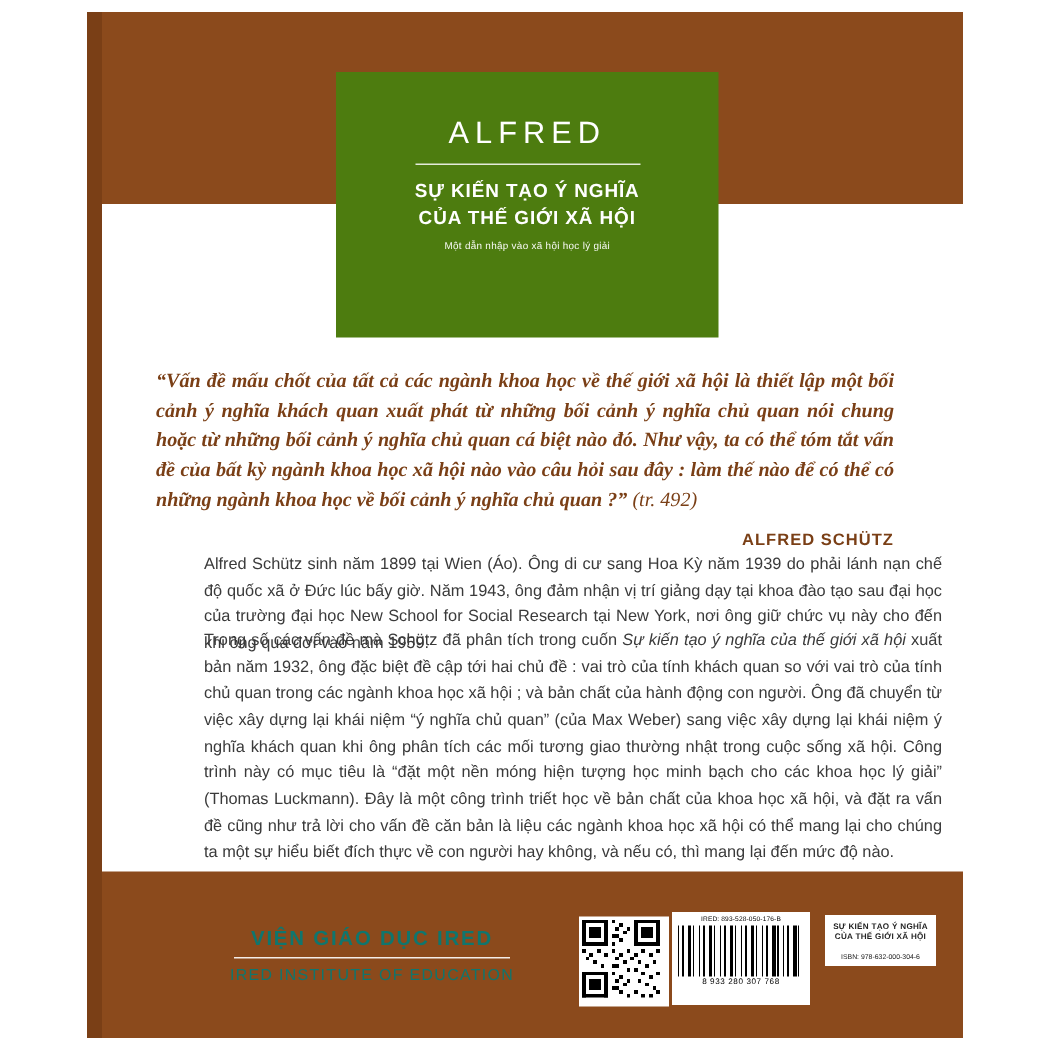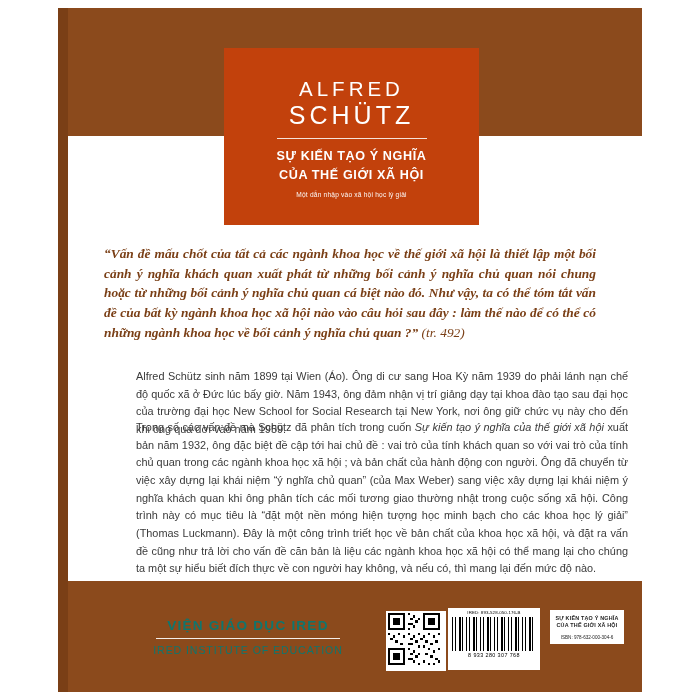--- a/index.html
+++ b/index.html
@@ -61,21 +61,21 @@
     height: 684px;
     background: #7a3f16;
   }
   
   .plate {
     position: absolute;
     left: 166px;
     top: 40px;
     width: 255px;
     height: 177px;
-    background: #c2410c;
+    background: #4d7c0f;
     text-align: center;
     color: #ffffff;
   }
   .author-line1 {
     margin-top: 30px;
     font-size: 20.5px;
     letter-spacing: 4px;
     font-weight: 400;
     line-height: 1.05;
   }
@@ -248,30 +248,30 @@
 <div class="page">
   <div class="cover">
 
     <div class="band-top"></div>
     <div class="band-mid"></div>
     <div class="band-bottom"></div>
     <div class="spine-left"></div>
 
     <div class="plate">
       <div class="author-line1">ALFRED</div>
-      <div class="author-line2">SCHÜTZ</div>
       <div class="plate-rule"></div>
       <div class="title-vn">SỰ KIẾN TẠO Ý NGHĨA</div>
       <div class="title-vn">CỦA THẾ GIỚI XÃ HỘI</div>
       <div class="subtitle-vn">Một dẫn nhập vào xã hội học lý giải</div>
     </div>
 
     <div class="quote">
       <span>“Vấn đề mấu chốt của tất cả các ngành khoa học về thế giới xã hội là thiết lập một bối cảnh ý nghĩa khách quan xuất phát từ những bối cảnh ý nghĩa chủ quan nói chung hoặc từ những bối cảnh ý nghĩa chủ quan cá biệt nào đó. Như vậy, ta có thể tóm tắt vấn đề của bất kỳ ngành khoa học xã hội nào vào câu hỏi sau đây : làm thế nào để có thể có những ngành khoa học về bối cảnh ý nghĩa chủ quan ?”</span>
       <span class="pg">(tr. 492)</span>
+      <div class="quote-attrib">ALFRED SCHÜTZ</div>
     </div>
 
     <div class="body-text" id="para1">Alfred Schütz sinh năm 1899 tại Wien (Áo). Ông di cư sang Hoa Kỳ năm 1939 do phải lánh nạn chế độ quốc xã ở Đức lúc bấy giờ. Năm 1943, ông đảm nhận vị trí giảng dạy tại khoa đào tạo sau đại học của trường đại học New School for Social Research tại New York, nơi ông giữ chức vụ này cho đến khi ông qua đời vào năm 1959.</div>
 
     <div class="body-text" id="para2">
       <span>Trong số các vấn đề mà Schütz đã phân tích trong cuốn </span><i>Sự kiến tạo ý nghĩa của thế giới xã hội</i><span> xuất bản năm 1932, ông đặc biệt đề cập tới hai chủ đề : vai trò của tính khách quan so với vai trò của tính chủ quan trong các ngành khoa học xã hội ; và bản chất của hành động con người. Ông đã chuyển từ việc xây dựng lại khái niệm “ý nghĩa chủ quan” (của Max Weber) sang việc xây dựng lại khái niệm ý nghĩa khách quan khi ông phân tích các mối tương giao thường nhật trong cuộc sống xã hội. Công trình này có mục tiêu là “đặt một nền móng hiện tượng học minh bạch cho các khoa học lý giải” (Thomas Luckmann). Đây là một công trình triết học về bản chất của khoa học xã hội, và đặt ra vấn đề cũng như trả lời cho vấn đề căn bản là liệu các ngành khoa học xã hội có thể mang lại cho chúng ta một sự hiểu biết đích thực về con người hay không, và nếu có, thì mang lại đến mức độ nào.</span>
     </div>
 
     <div class="publisher">
       <div class="pub-vn">VIỆN GIÁO DỤC IRED</div>

